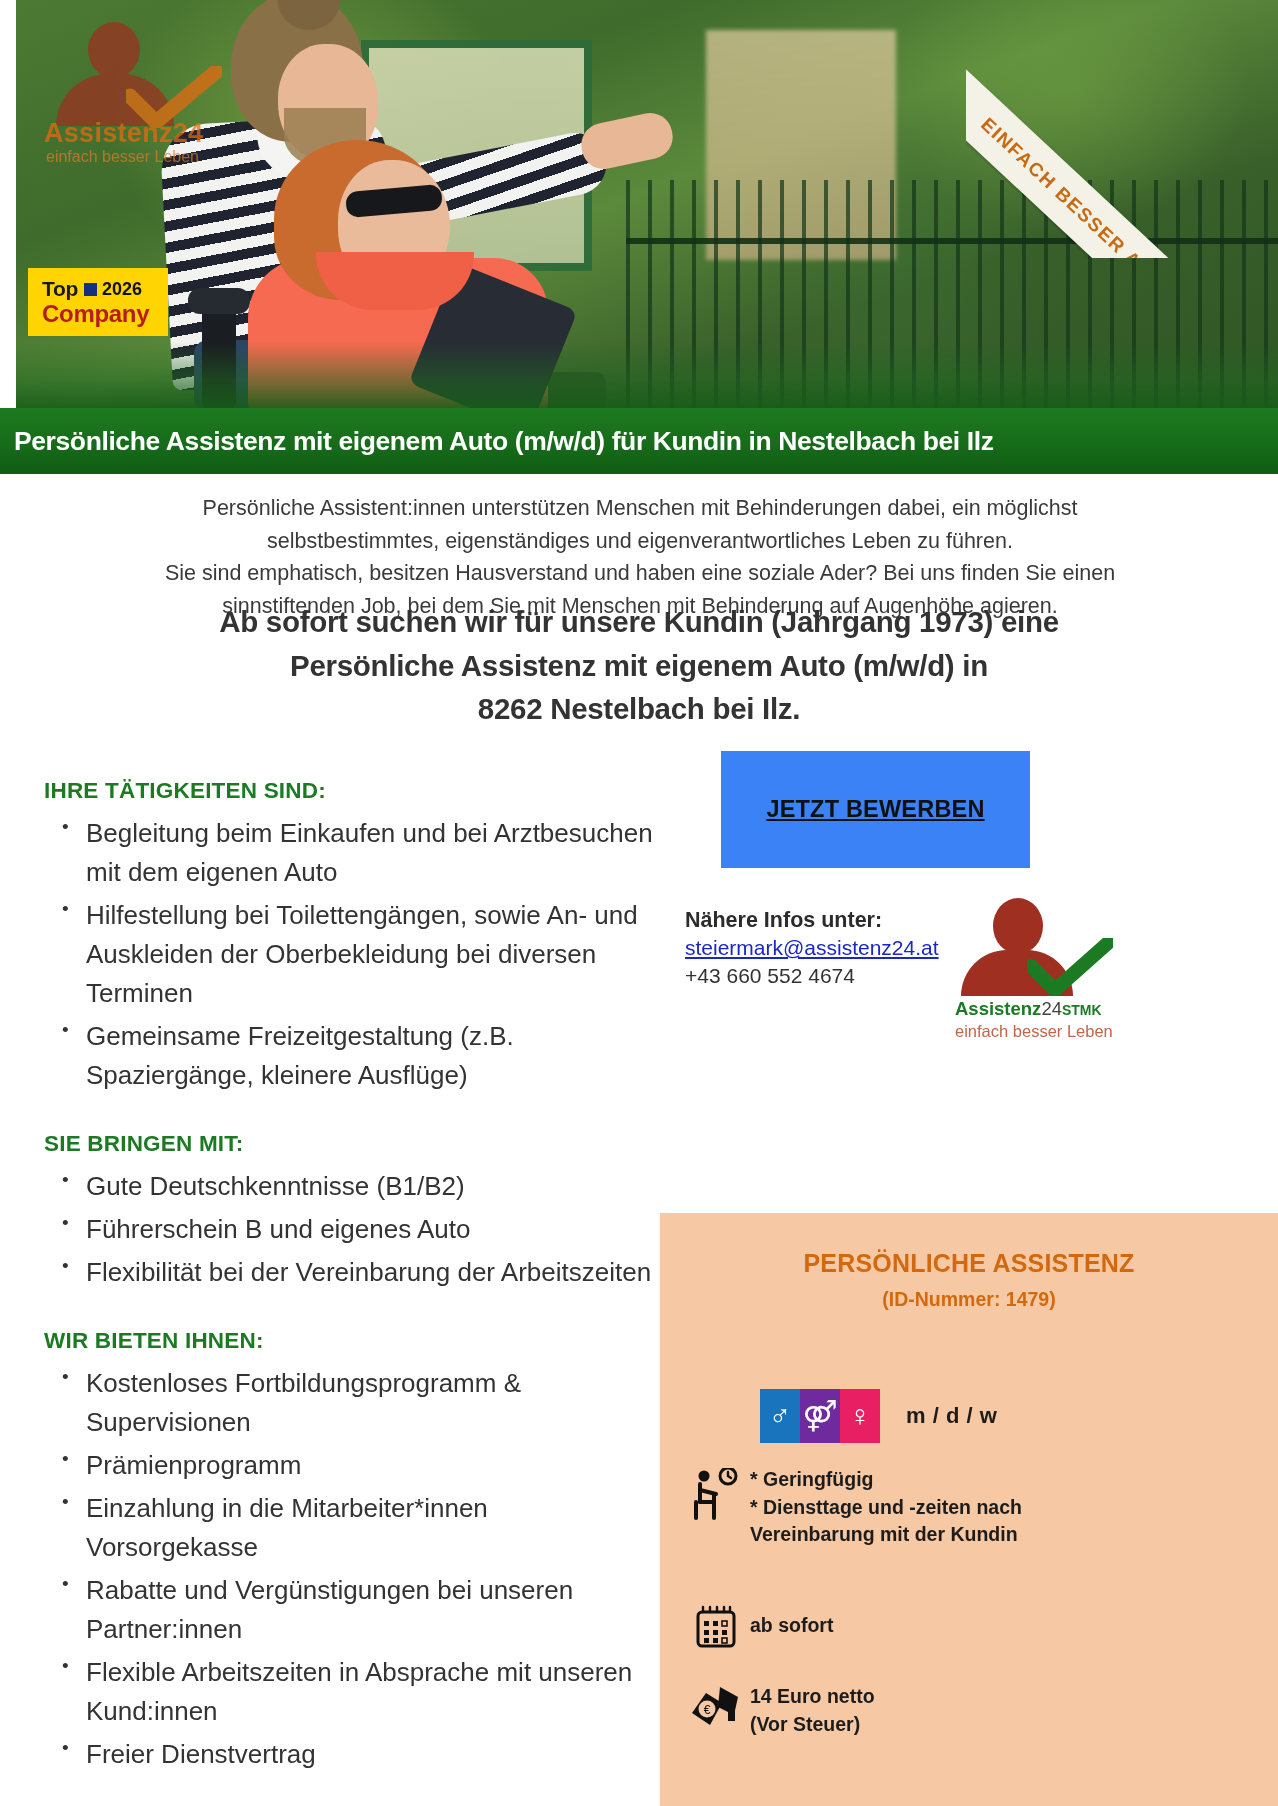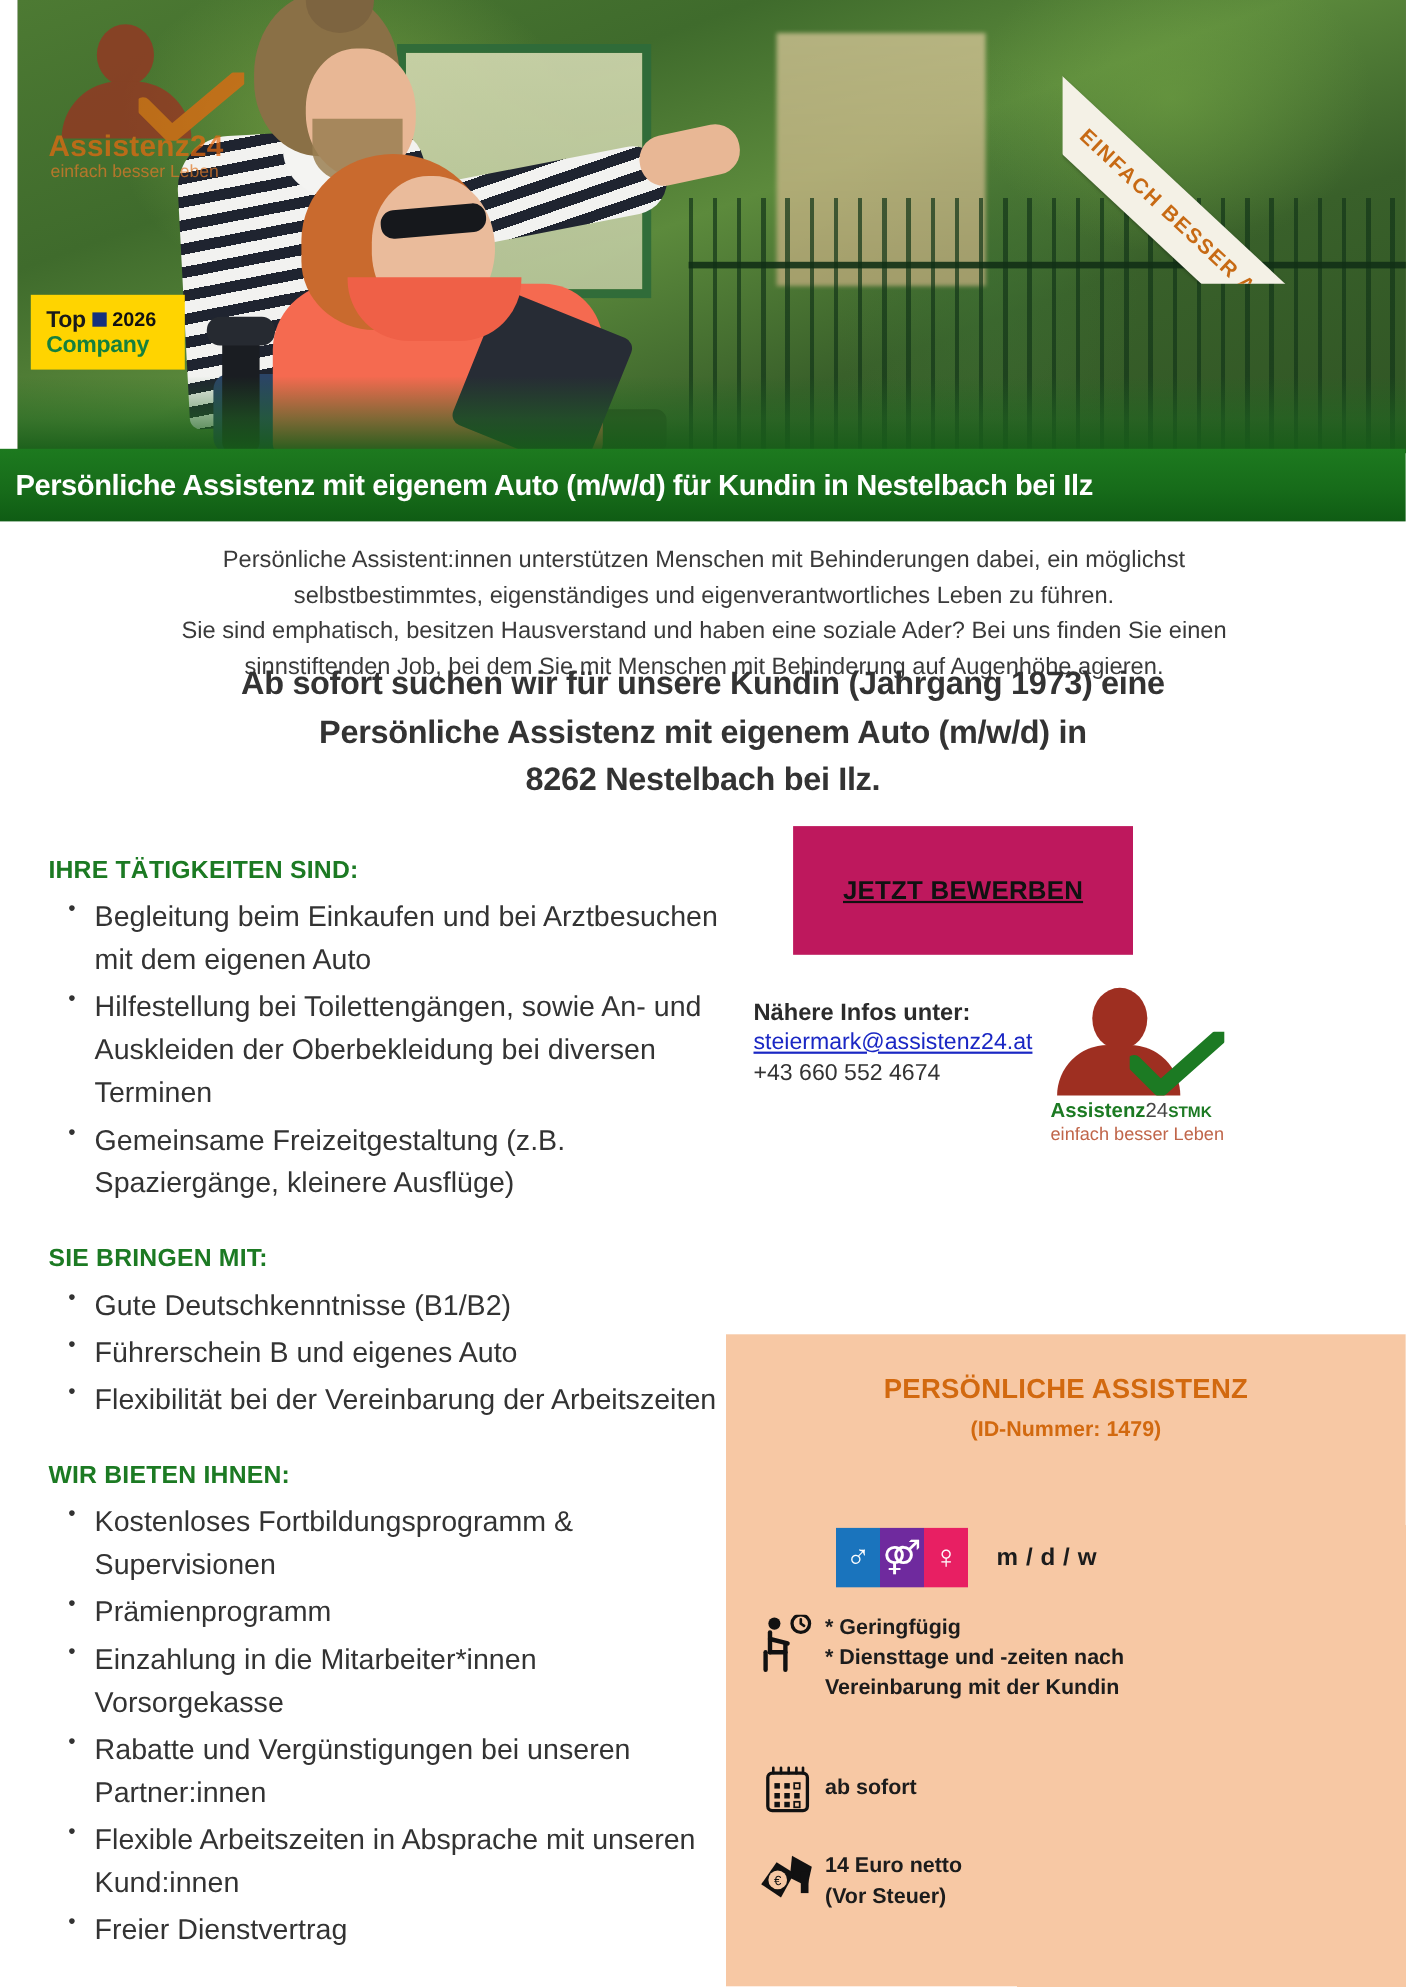--- a/index.html
+++ b/index.html
@@ -71,21 +71,21 @@
   .hero-logo-t1{position:absolute;left:0;top:96px;font-size:27px;font-weight:bold;color:#e86a10;letter-spacing:.3px;}
   .hero-logo-t2{position:absolute;left:2px;top:126px;font-size:16px;color:#e07a2a;}
 
   
   .topco{position:absolute;left:12px;top:268px;width:140px;height:68px;background:#ffd400;
      display:flex;flex-direction:column;justify-content:center;padding-left:14px;box-sizing:border-box;}
   .topco-r1{display:flex;align-items:center;gap:6px;}
   .topco-top{font-weight:bold;font-size:21px;color:#1a1a1a;letter-spacing:-.3px;}
   .topco-year{font-weight:bold;font-size:18px;color:#111;background:#ffd400;position:relative;padding-left:18px;}
   .topco-year::before{content:"";position:absolute;left:0;top:4px;width:13px;height:13px;background:#15317e;}
-  .topco-comp{font-weight:bold;font-size:21px;color:#15803d;letter-spacing:-.3px;line-height:1.05;}
+  .topco-comp{font-weight:bold;font-size:24px;color:#b91c1c;letter-spacing:-.3px;line-height:1.05;}
 
   
   .titlebar{position:absolute;left:0;top:408px;width:1278px;height:66px;
      background:linear-gradient(180deg,#1d7a1f 0%,#176c1a 55%,#0f5c14 100%);
      display:flex;align-items:center;}
   .titlebar h1{margin:0;padding:0 14px;color:#fff;font-size:26.5px;font-weight:bold;letter-spacing:-.4px;white-space:nowrap;}
 
   
   .intro{position:absolute;left:52px;top:492px;width:1176px;text-align:center;
      font-size:21.5px;line-height:1.52;color:#3a3a3a;}
@@ -94,21 +94,21 @@
 
   
   .lcol{position:absolute;left:44px;top:778px;width:612px;}
   .sec-head{color:#1c7a23;font-weight:bold;font-size:22.5px;letter-spacing:.2px;margin:0 0 10px 0;}
   .sec{margin-bottom:36px;}
   ul.blist{list-style:none;margin:0;padding:0;}
   ul.blist li{position:relative;padding-left:42px;font-size:26px;line-height:1.5;color:#333;margin-bottom:4px;}
   ul.blist li::before{content:"•";position:absolute;left:18px;top:-1px;font-size:19px;color:#333;}
 
   
-  .apply-btn{position:absolute;left:721px;top:751px;width:309px;height:117px;background:#be185d;
+  .apply-btn{position:absolute;left:721px;top:751px;width:309px;height:117px;background:#3b82f6;
      display:flex;align-items:center;justify-content:center;cursor:pointer;border:none;}
   .apply-btn span{color:#111;font-weight:bold;font-size:23.5px;text-decoration:underline;letter-spacing:.2px;}
 
   .contact{position:absolute;left:685px;top:908px;width:300px;}
   .contact .ch{font-weight:bold;font-size:21.5px;color:#2b2b2b;margin-bottom:3px;}
   .contact .cmail{font-size:21px;color:#1a27c4;text-decoration:underline;display:block;margin-bottom:4px;}
   .contact .cphone{font-size:21px;color:#333;}
 
   .brandlogo{position:absolute;left:955px;top:898px;width:145px;height:140px;}
   .bl-head{position:absolute;left:38px;top:0;width:50px;height:56px;background:#9e2f21;border-radius:50%;}

